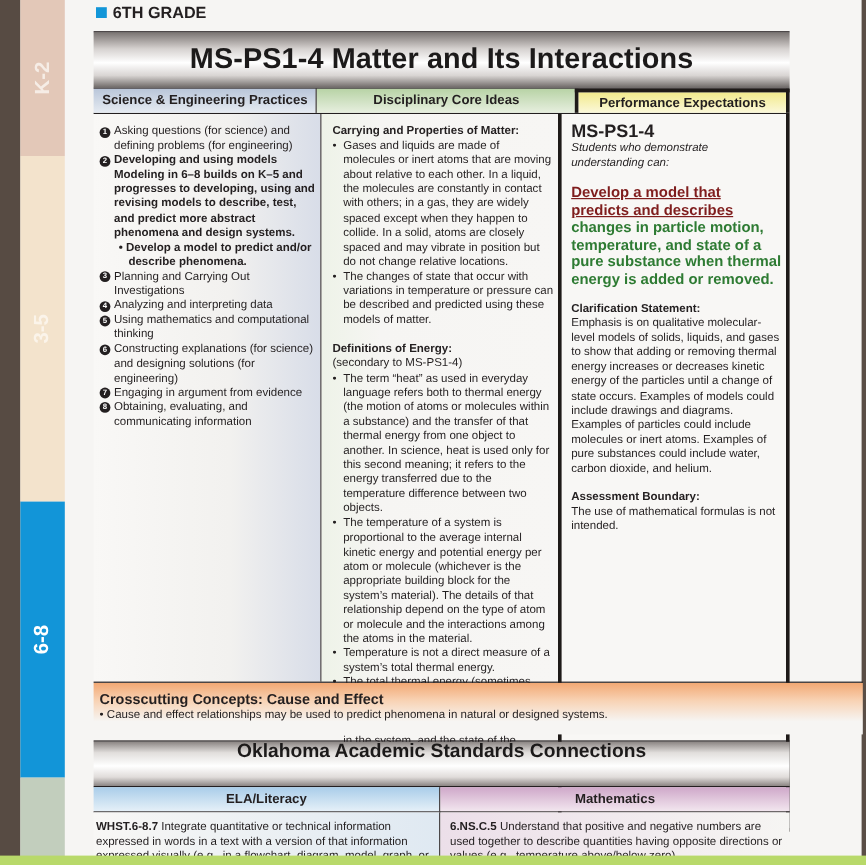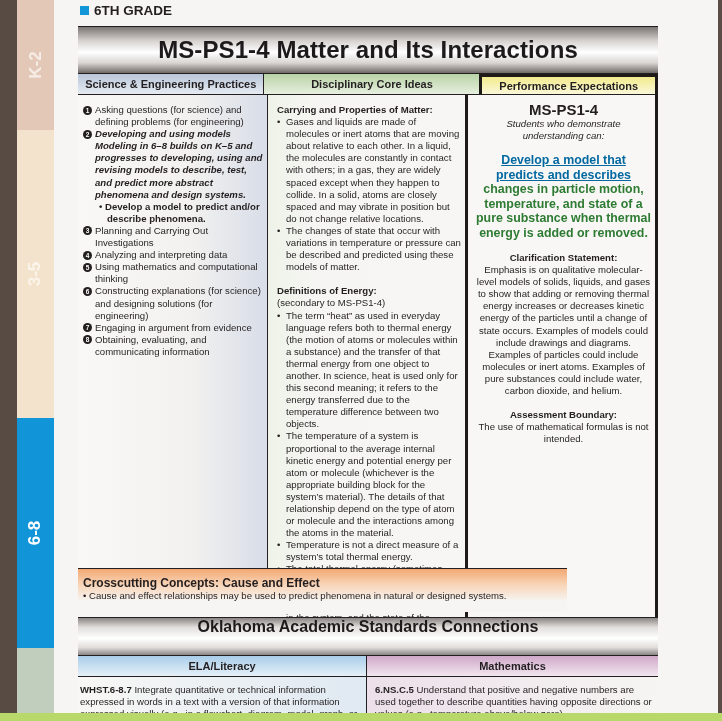--- a/index.html
+++ b/index.html
@@ -83,49 +83,49 @@
     padding: 9px 4px 0 5px; font-size: 9.6px; line-height: 12.1px;
   }
   .col-dci {
     position: absolute; left: 268px; top: 95px; width: 197px; height: 473px;
     background: linear-gradient(to right, #eef3e8 0%, #f6f5f3 25%, #f7f6f4 100%);
     padding: 9px 4px 0 9px; font-size: 9.6px; line-height: 12.1px;
   }
   .col-pe {
     position: absolute; left: 465px; top: 95px; width: 193px; height: 598px;
     background: #f8f7f5; border: 3px solid #1e1a18; border-top: none;
-    padding: 6px 4px 0 8px; font-size: 9.6px; line-height: 12.1px; text-align: center;
+    padding: 6px 4px 0 8px; font-size: 9.6px; line-height: 12.1px;
   }
   .practice-item { display: flex; }
   .num-circle {
     flex: 0 0 auto; width: 9px; height: 9px; border-radius: 50%; background: #231f20;
     color: #fff; font-size: 6.5px; font-weight: bold; line-height: 9px; text-align: center;
     margin-top: 1.5px; margin-right: 3px;
   }
   .practice-text { flex: 1; }
-  .practice-item.bold .practice-text { font-weight: bold; font-style: italic; }
+  .practice-item.bold .practice-text { font-weight: bold; }
   .sub-bullet { font-weight: bold; padding-left: 12px; text-indent: -8px; }
   .sub-bullet-wrap { padding-left: 12px; }
 
   .sec-title { font-weight: bold; font-size: 9.6px; }
   .sec-sub { font-size: 9.6px; }
   .bullet { display: flex; }
   .bullet .dot { flex: 0 0 9px; }
   .bullet .btxt { flex: 1; }
   .gap { height: 12px; }
 
   .pe-code { font-weight: bold; font-size: 15px; line-height: 17px; }
   .pe-intro { font-style: italic; font-size: 9.6px; line-height: 11.5px; }
   .pe-statement { font-weight: bold; font-size: 12.4px; line-height: 14.5px; color: #2e7b33; margin-top: 12px; }
-  .pe-link { color: #0369a1; text-decoration: underline; }
+  .pe-link { color: #7f1d1d; text-decoration: underline; }
   .pe-block-title { font-weight: bold; font-size: 9.6px; margin-top: 12px; }
 
   
   .crosscutting {
-    position: absolute; left: 78px; top: 568px; width: 489px; height: 44px;
+    position: absolute; left: 78px; top: 568px; width: 641px; height: 44px;
     background: linear-gradient(to bottom, #f2a873 0%, #f8d3b5 35%, #f6f5f3 75%);
     border-top: 1px solid #231f20;
     padding: 7px 5px;
   }
   .cc-title { font-weight: bold; font-size: 12px; line-height: 14px; }
   .cc-text { font-size: 9.6px; line-height: 12px; }
 
   
   .ok-bar {
     position: absolute; left: 78px; top: 617px; width: 580px; height: 38px;

